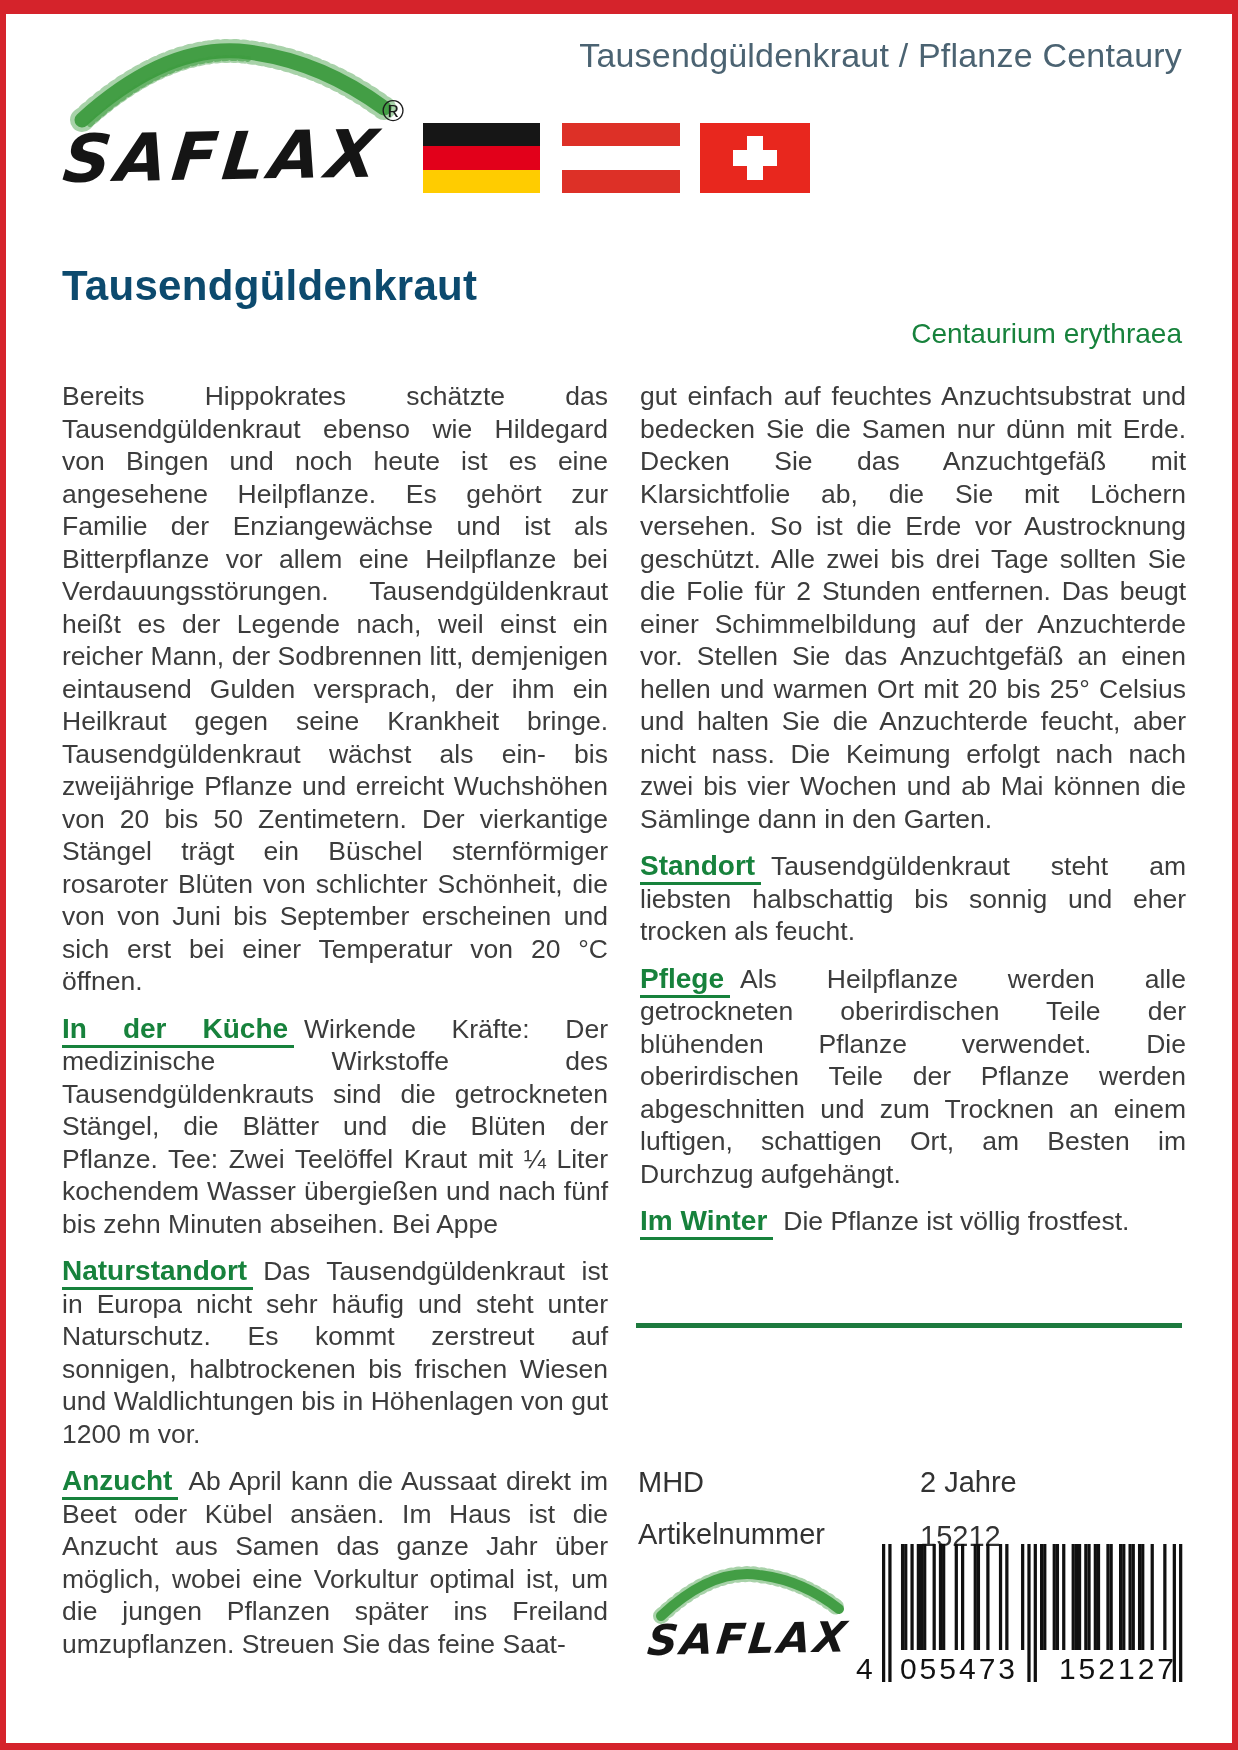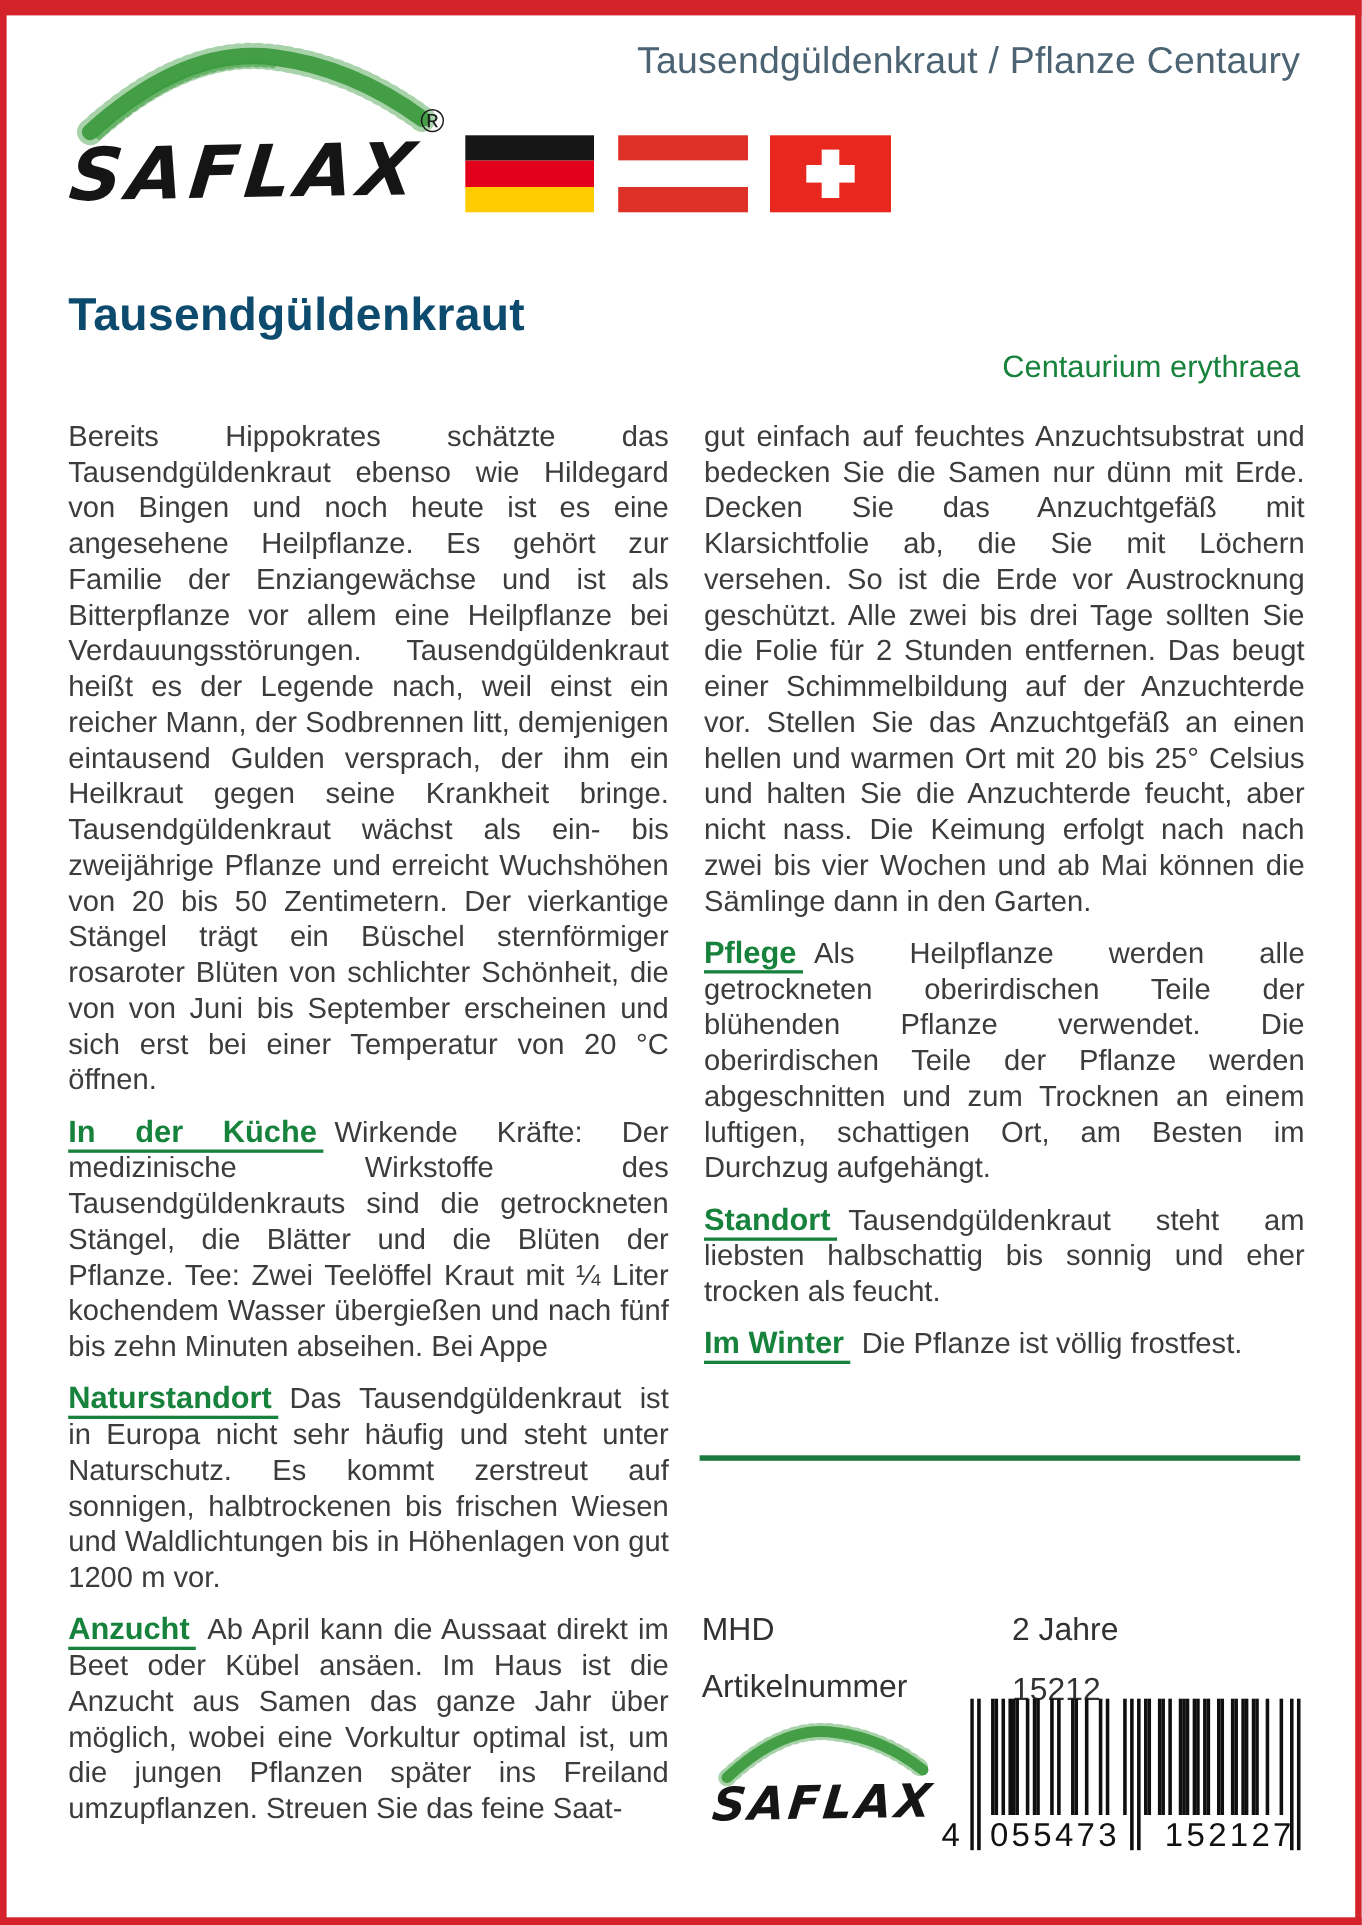--- a/index.html
+++ b/index.html
@@ -119,22 +119,22 @@
 
   <div class="col col-left">
     <p><span>Bereits Hippokrates schätzte das Tausendgüldenkraut ebenso wie Hildegard von Bingen und noch heute ist es eine angesehene Heilpflanze. Es gehört zur Familie der Enziangewächse und ist als Bitterpflanze vor allem eine Heilpflanze bei Verdauungsstörungen. Tausendgüldenkraut heißt es der Legende nach, weil einst ein reicher Mann, der Sodbrennen litt, demjenigen eintausend Gulden versprach, der ihm ein Heilkraut gegen seine Krankheit bringe. Tausendgüldenkraut wächst als ein- bis zweijährige Pflanze und erreicht Wuchshöhen von 20 bis 50 Zentimetern. Der vierkantige Stängel trägt ein Büschel sternförmiger rosaroter Blüten von schlichter Schönheit, die von von Juni bis September erscheinen und sich erst bei einer Temperatur von 20 °C öffnen.</span></p>
     <p><span class="sec-head">In der Küche</span><span>Wirkende Kräfte: Der medizinische Wirkstoffe des Tausendgüldenkrauts sind die getrockneten Stängel, die Blätter und die Blüten der Pflanze. Tee: Zwei Teelöffel Kraut mit ¼ Liter kochendem Wasser übergießen und nach fünf bis zehn Minuten abseihen. Bei Appe</span></p>
     <p><span class="sec-head">Naturstandort</span><span>Das Tausendgüldenkraut ist in Europa nicht sehr häufig und steht unter Naturschutz. Es kommt zerstreut auf sonnigen, halbtrockenen bis frischen Wiesen und Waldlichtungen bis in Höhenlagen von gut 1200 m vor.</span></p>
     <p><span class="sec-head">Anzucht</span><span>Ab April kann die Aussaat direkt im Beet oder Kübel ansäen. Im Haus ist die Anzucht aus Samen das ganze Jahr über möglich, wobei eine Vorkultur optimal ist, um die jungen Pflanzen später ins Freiland umzupflanzen. Streuen Sie das feine Saat-</span></p>
   </div>
 
   <div class="col col-right">
     <p><span>gut einfach auf feuchtes Anzuchtsubstrat und bedecken Sie die Samen nur dünn mit Erde. Decken Sie das Anzuchtgefäß mit Klarsichtfolie ab, die Sie mit Löchern versehen. So ist die Erde vor Austrocknung geschützt. Alle zwei bis drei Tage sollten Sie die Folie für 2 Stunden entfernen. Das beugt einer Schimmelbildung auf der Anzuchterde vor. Stellen Sie das Anzuchtgefäß an einen hellen und warmen Ort mit 20 bis 25° Celsius und halten Sie die Anzuchterde feucht, aber nicht nass. Die Keimung erfolgt nach nach zwei bis vier Wochen und ab Mai können die Sämlinge dann in den Garten.</span></p>
+    <p><span class="sec-head">Standort</span><span>Tausendgüldenkraut steht am liebsten halbschattig bis sonnig und eher trocken als feucht.</span></p>
     <p><span class="sec-head">Pflege</span><span>Als Heilpflanze werden alle getrockneten oberirdischen Teile der blühenden Pflanze verwendet. Die oberirdischen Teile der Pflanze werden abgeschnitten und zum Trocknen an einem luftigen, schattigen Ort, am Besten im Durchzug aufgehängt.</span></p>
-    <p><span class="sec-head">Standort</span><span>Tausendgüldenkraut steht am liebsten halbschattig bis sonnig und eher trocken als feucht.</span></p>
     <p><span class="sec-head">Im Winter</span><span>Die Pflanze ist völlig frostfest.</span></p>
   </div>
 
   <div class="divider"></div>
 
   <div class="meta-label mhd-label">MHD</div>
   <div class="meta-value mhd-value">2 Jahre</div>
   <div class="meta-label art-label">Artikelnummer</div>
   <div class="meta-value art-value">15212</div>
 

